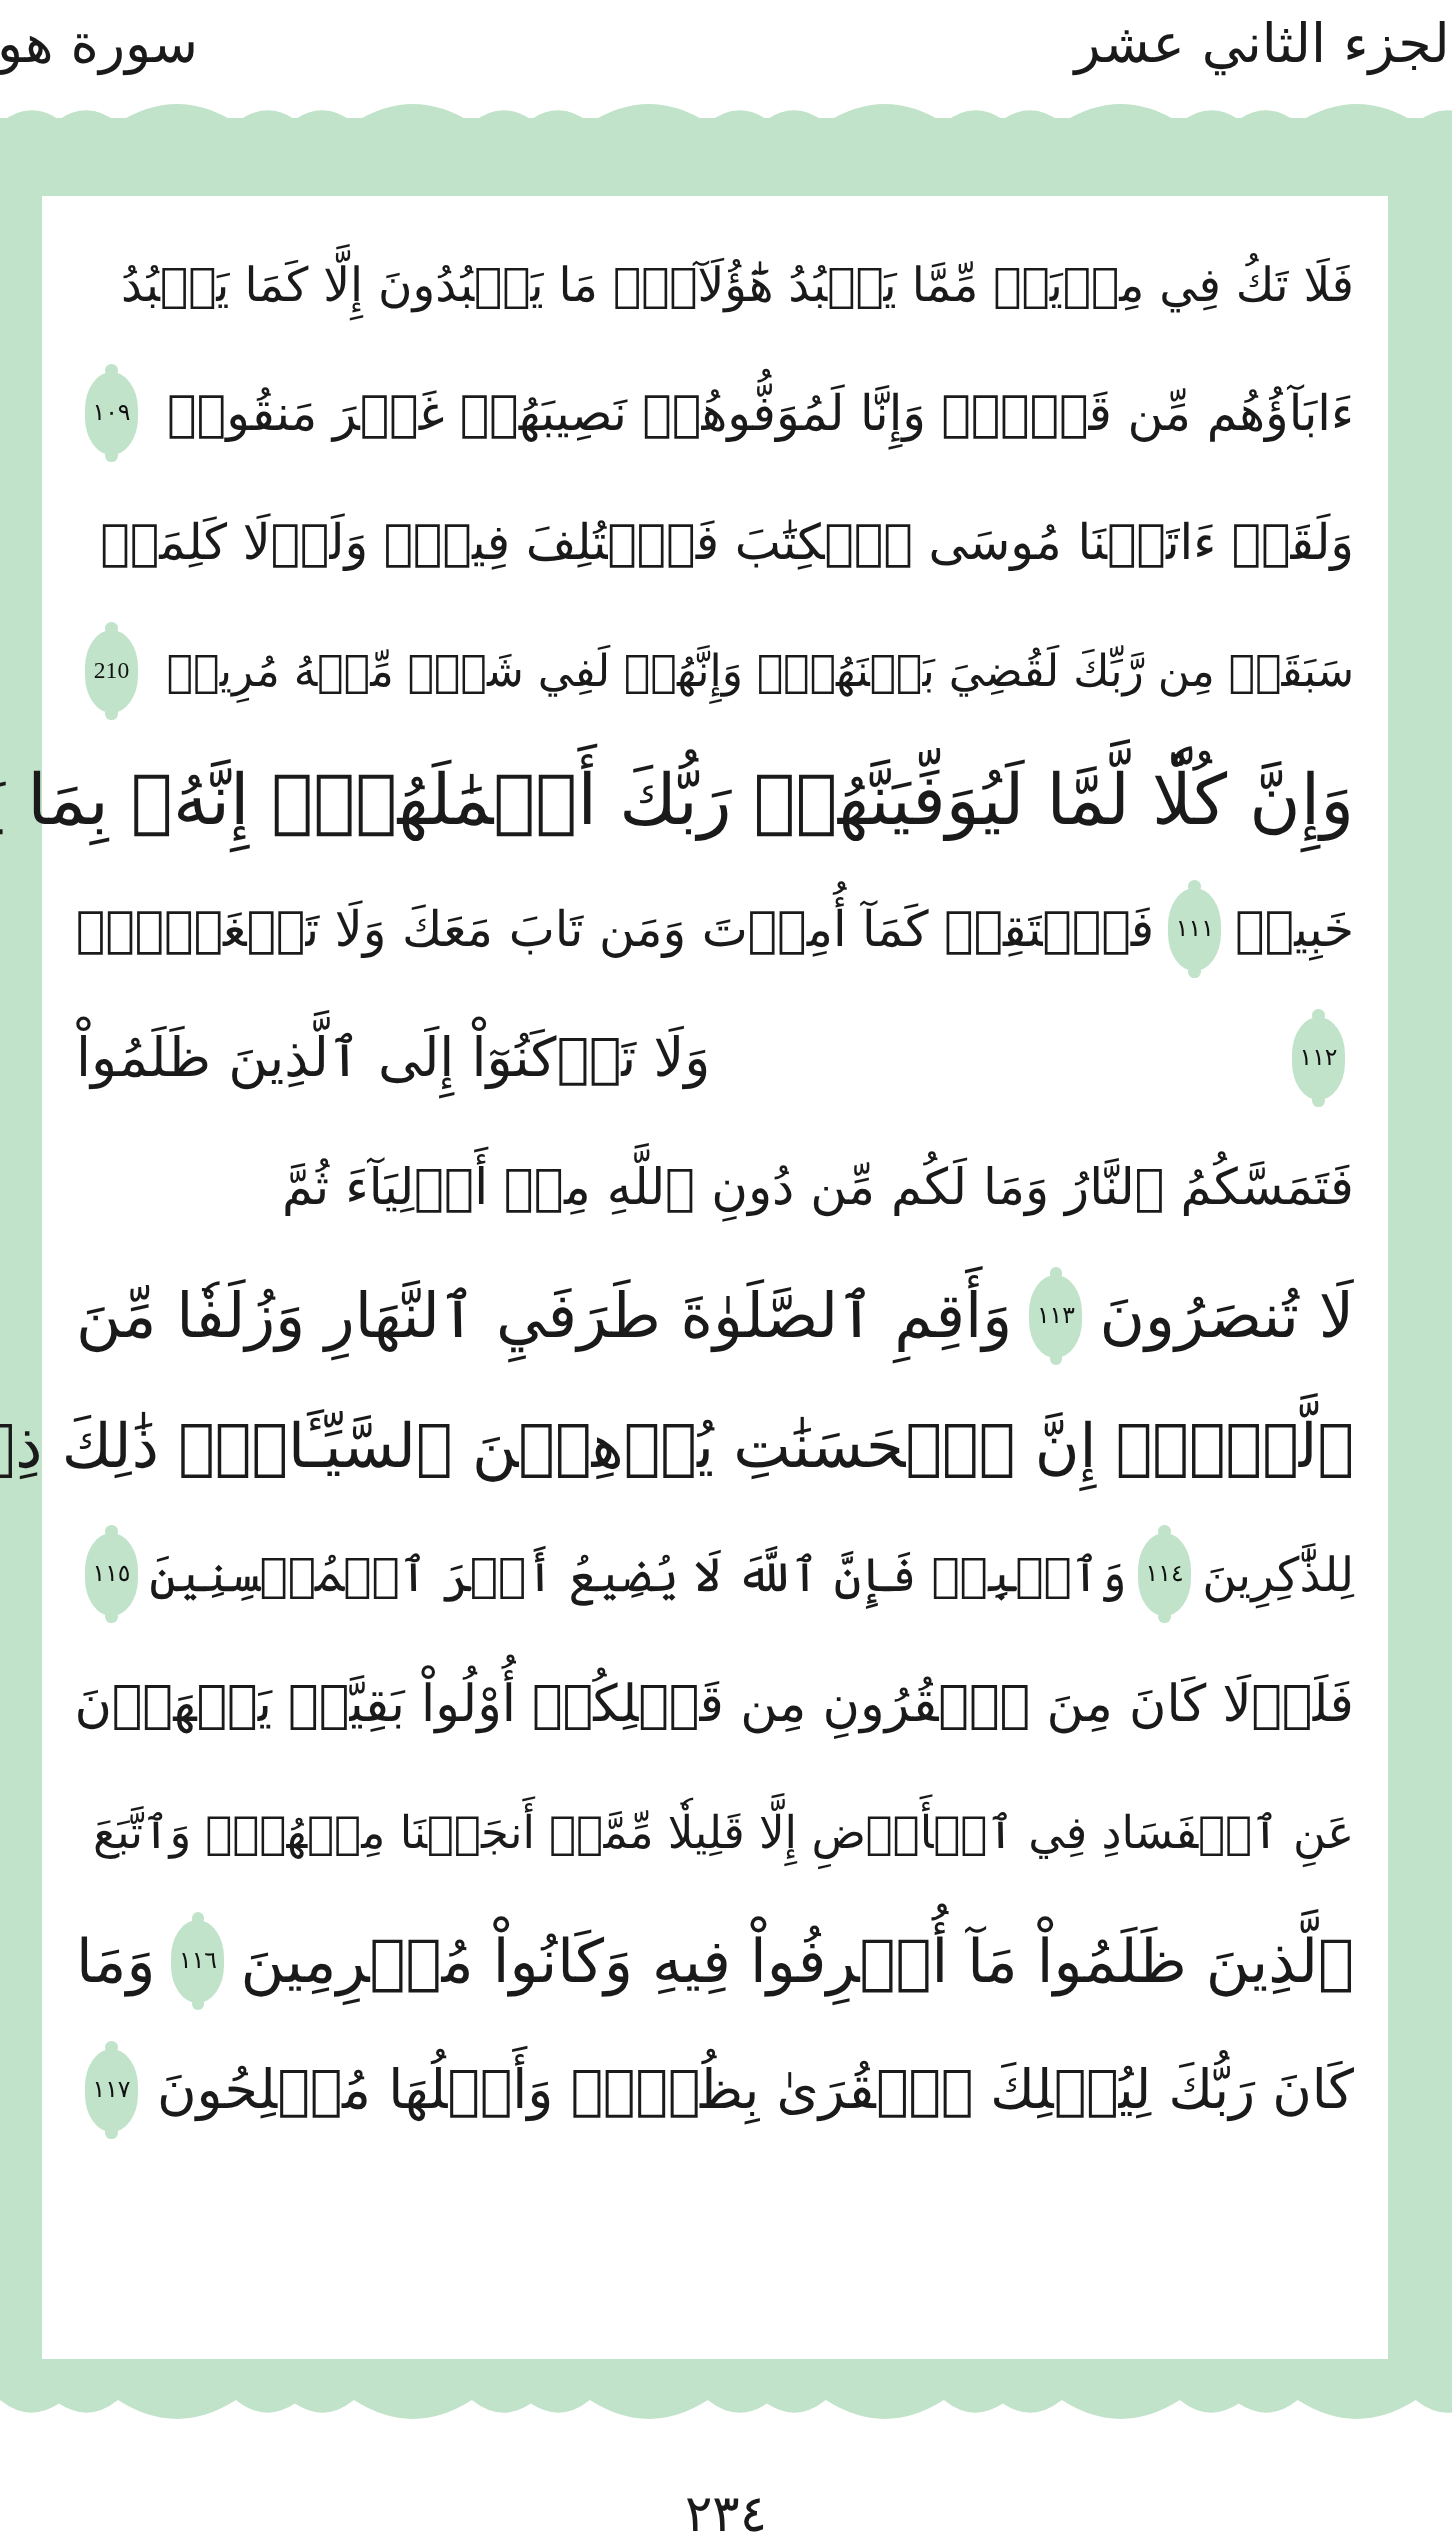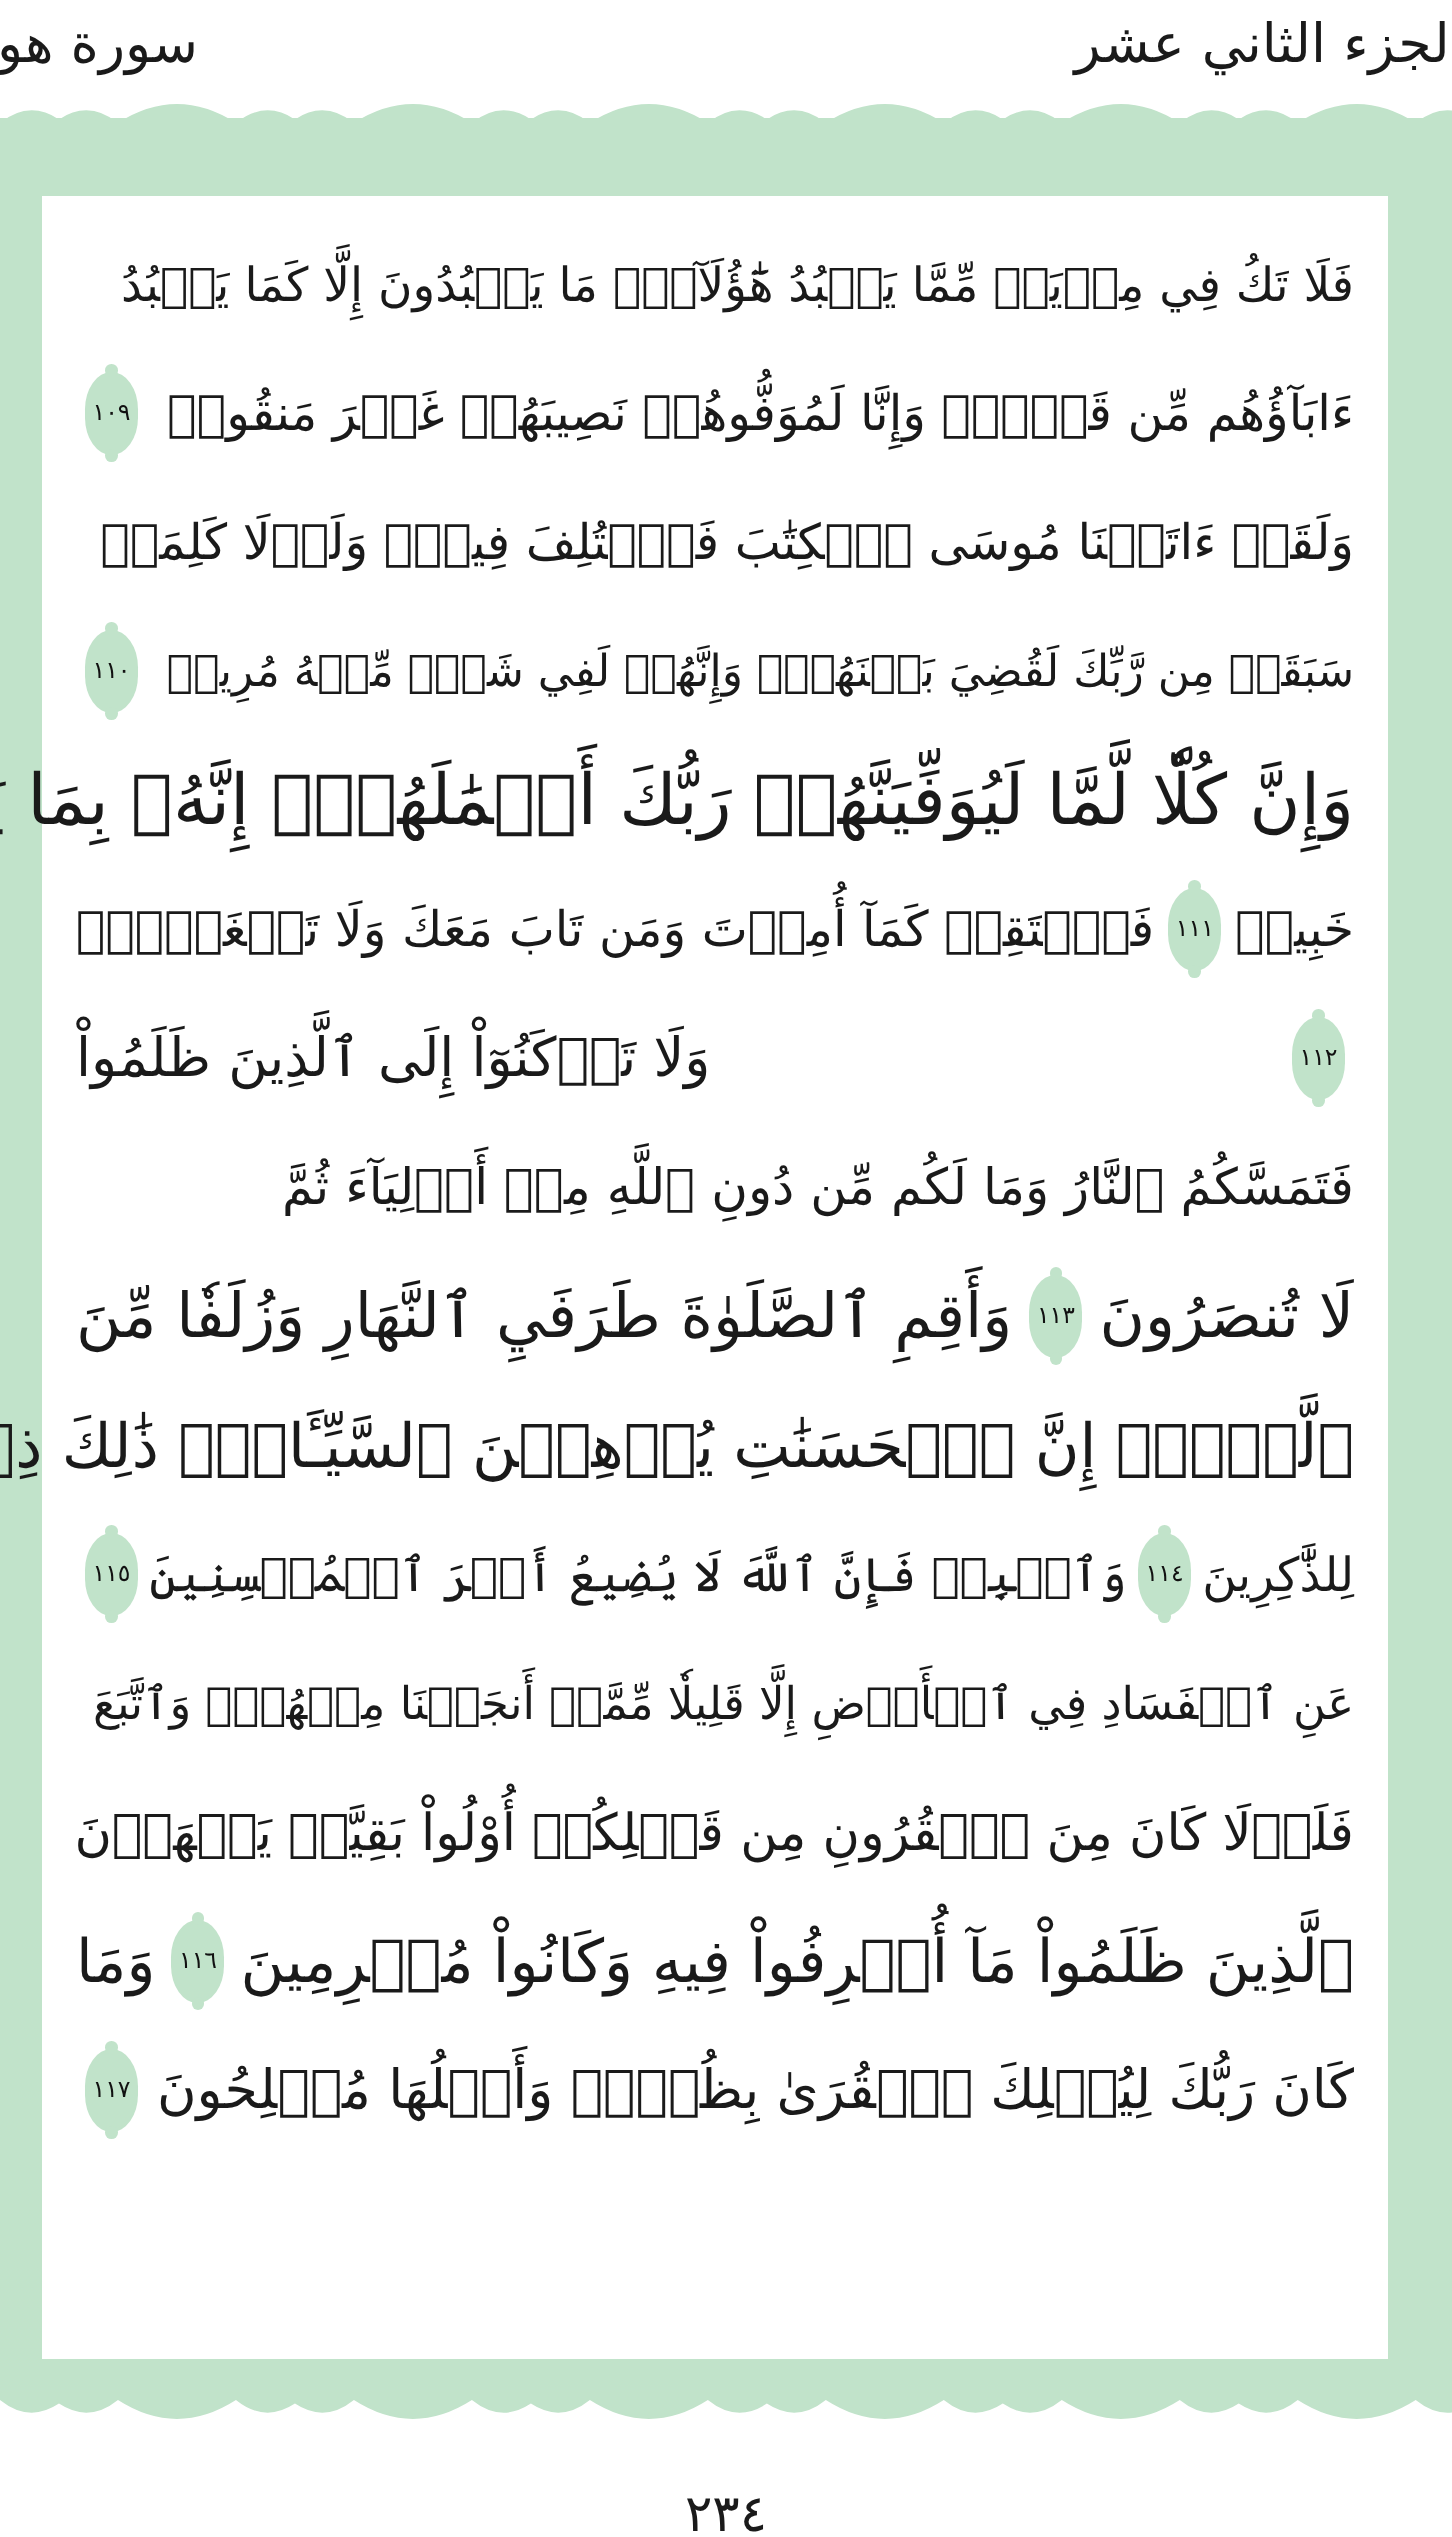--- a/index.html
+++ b/index.html
@@ -77,21 +77,21 @@
       </div>
       <div class="line" style="font-size: 49px;">
         <span class="seg">ءَابَآؤُهُم مِّن قَبۡلُۚ وَإِنَّا لَمُوَفُّوهُمۡ نَصِيبَهُمۡ غَيۡرَ مَنقُوصٖ</span>
         <span class="ayah-marker">١٠٩</span>
       </div>
       <div class="line" style="font-size: 49px;">
         <span class="seg">وَلَقَدۡ ءَاتَيۡنَا مُوسَى ٱلۡكِتَٰبَ فَٱخۡتُلِفَ فِيهِۚ وَلَوۡلَا كَلِمَةٞ</span>
       </div>
       <div class="line" style="font-size: 44px;">
         <span class="seg">سَبَقَتۡ مِن رَّبِّكَ لَقُضِيَ بَيۡنَهُمۡۚ وَإِنَّهُمۡ لَفِي شَكّٖ مِّنۡهُ مُرِيبٖ</span>
-        <span class="ayah-marker">١١٠</span>
+        <span class="ayah-marker">210</span>
       </div>
       <div class="line" style="font-size: 70px;">
         <span class="seg">وَإِنَّ كُلّٗا لَّمَّا لَيُوَفِّيَنَّهُمۡ رَبُّكَ أَعۡمَٰلَهُمۡۚ إِنَّهُۥ بِمَا يَعۡمَلُونَ</span>
       </div>
       <div class="line" style="font-size: 49px;">
         <span class="seg">خَبِيرٞ</span>
         <span class="ayah-marker">١١١</span>
         <span class="seg">فَٱسۡتَقِمۡ كَمَآ أُمِرۡتَ وَمَن تَابَ مَعَكَ وَلَا تَطۡغَوۡاْۚ</span>
       </div>
       <div class="line" style="font-size: 54px;">
@@ -108,25 +108,25 @@
       </div>
       <div class="line" style="font-size: 61px;">
         <span class="seg">ٱلَّيۡلِۚ إِنَّ ٱلۡحَسَنَٰتِ يُذۡهِبۡنَ ٱلسَّيِّـَٔاتِۚ ذَٰلِكَ ذِكۡرَىٰ</span>
       </div>
       <div class="line" style="font-size: 47px;">
         <span class="seg">لِلذَّٰكِرِينَ</span>
         <span class="ayah-marker">١١٤</span>
         <span class="seg">وَٱصۡبِرۡ فَإِنَّ ٱللَّهَ لَا يُضِيعُ أَجۡرَ ٱلۡمُحۡسِنِينَ</span>
         <span class="ayah-marker">١١٥</span>
       </div>
+      <div class="line" style="font-size: 51px;">
+        <span class="seg">فَلَوۡلَا كَانَ مِنَ ٱلۡقُرُونِ مِن قَبۡلِكُمۡ أُوْلُواْ بَقِيَّةٖ يَنۡهَوۡنَ</span>
+      </div>
       <div class="line" style="font-size: 45px;">
         <span class="seg">عَنِ ٱلۡفَسَادِ فِي ٱلۡأَرۡضِ إِلَّا قَلِيلٗا مِّمَّنۡ أَنجَيۡنَا مِنۡهُمۡۗ وَٱتَّبَعَ</span>
-      </div>
-      <div class="line" style="font-size: 51px;">
-        <span class="seg">فَلَوۡلَا كَانَ مِنَ ٱلۡقُرُونِ مِن قَبۡلِكُمۡ أُوْلُواْ بَقِيَّةٖ يَنۡهَوۡنَ</span>
       </div>
       <div class="line" style="font-size: 60px;">
         <span class="seg">ٱلَّذِينَ ظَلَمُواْ مَآ أُتۡرِفُواْ فِيهِ وَكَانُواْ مُجۡرِمِينَ</span>
         <span class="ayah-marker">١١٦</span>
         <span class="seg">وَمَا</span>
       </div>
       <div class="line" style="font-size: 54px;">
         <span class="seg">كَانَ رَبُّكَ لِيُهۡلِكَ ٱلۡقُرَىٰ بِظُلۡمٖ وَأَهۡلُهَا مُصۡلِحُونَ</span>
         <span class="ayah-marker">١١٧</span>
       </div>

